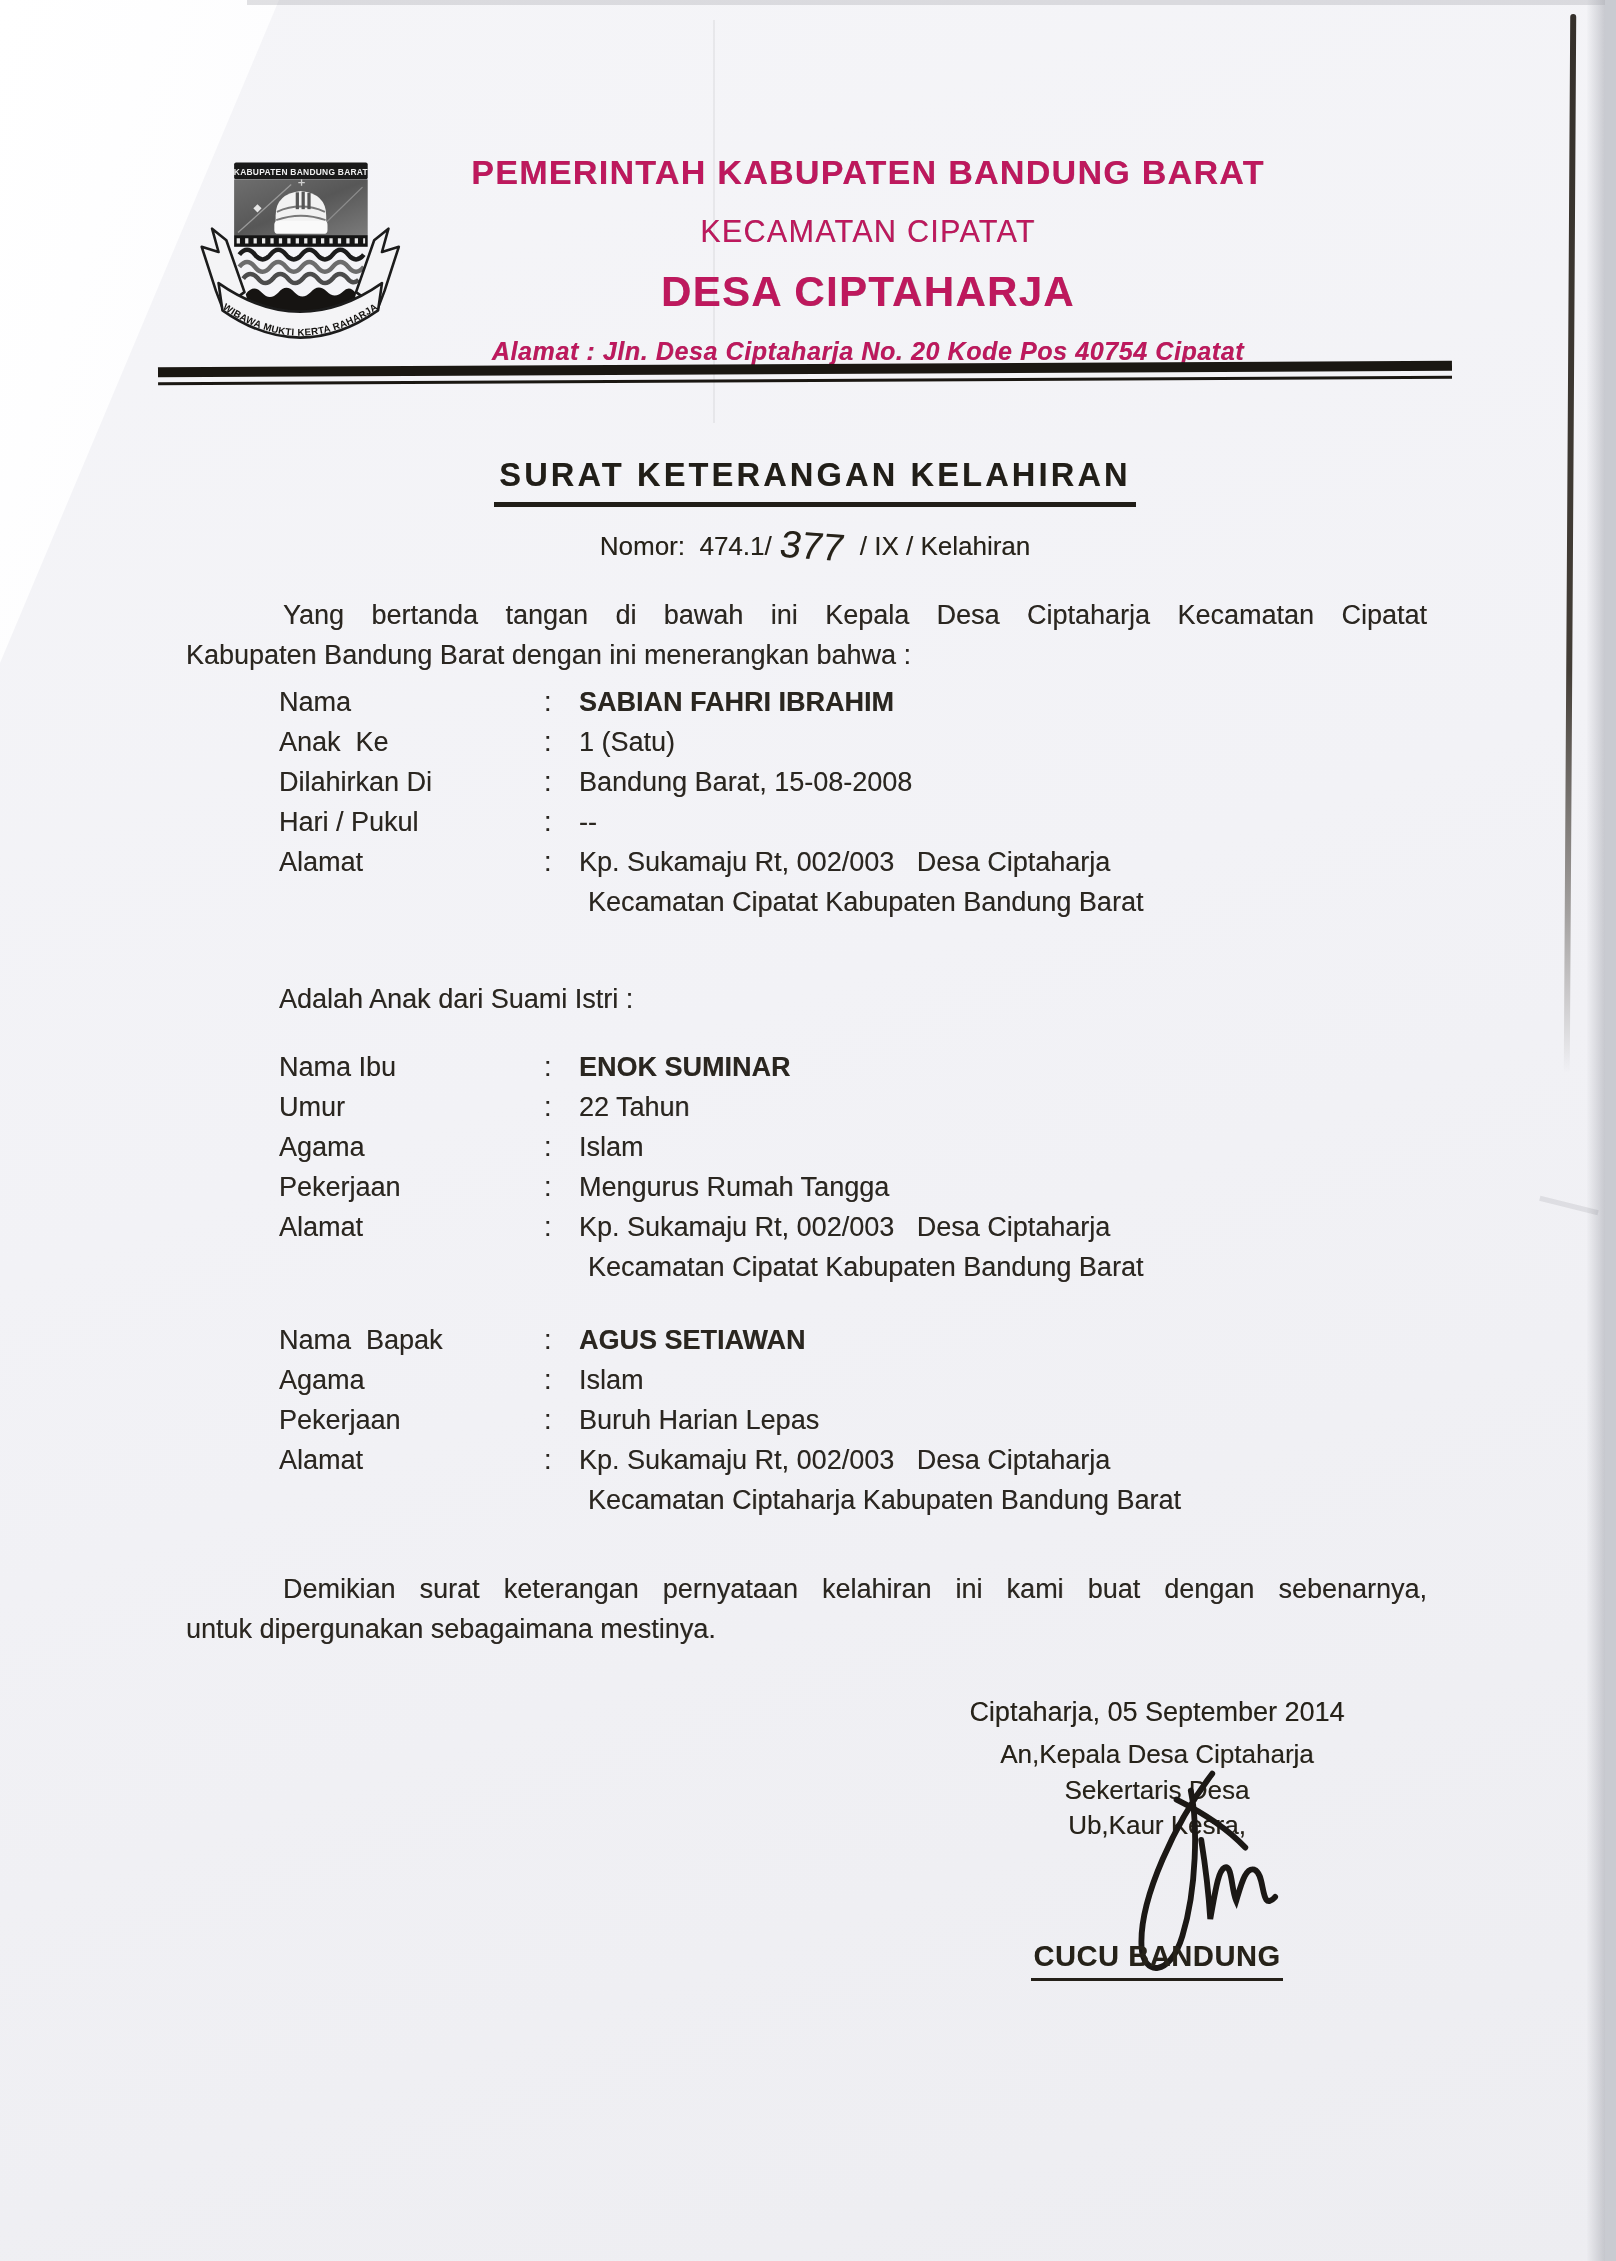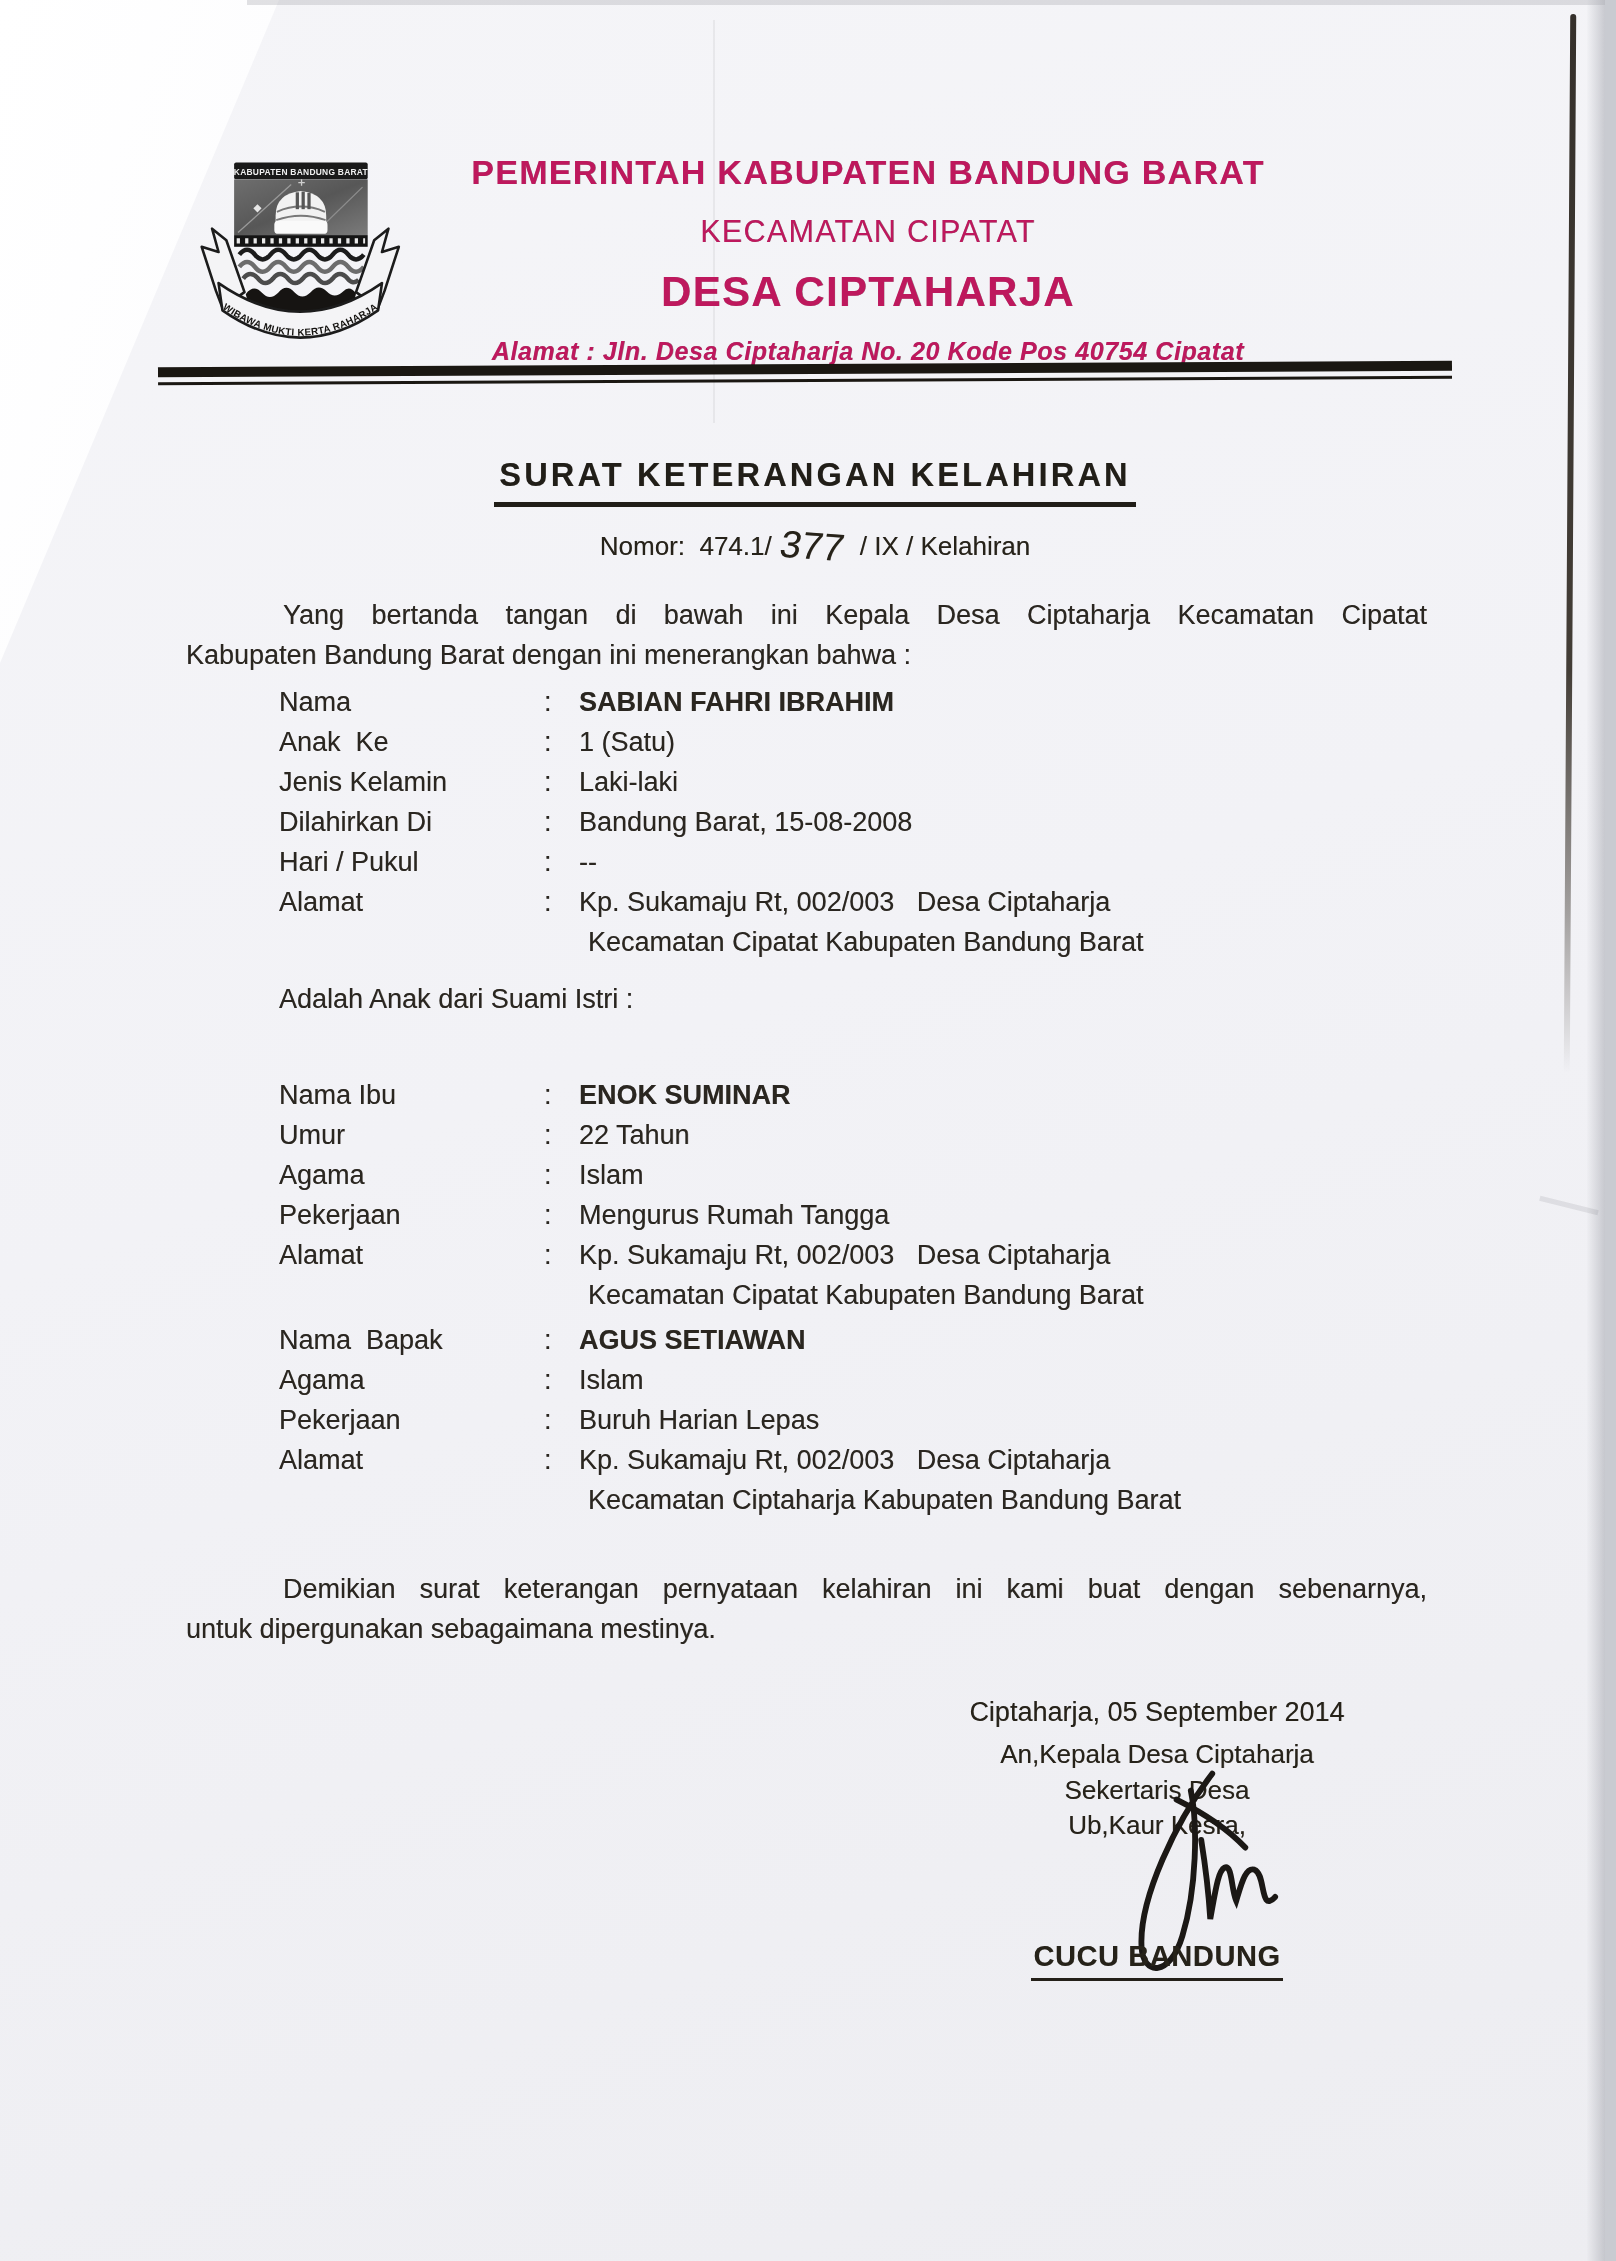--- a/index.html
+++ b/index.html
@@ -39,21 +39,21 @@
 
   .para{left:186px;width:1241px;font-size:27px;}
   .para .l1{height:40px;line-height:40px;padding-left:97px;text-align:justify;text-align-last:justify;white-space:nowrap;}
   .para .l2{height:40px;line-height:40px;}
   #opening{top:595px;}
   #closing{top:1569px;}
 
   .rows{position:absolute;left:279px;width:1209px;font-size:27px;}
   #child-rows{top:682px;}
   #parents-heading{left:279px;top:984px;font-size:27px;}
-  #mother-rows{top:1047px;margin-top:28px;}
+  #mother-rows{top:1047px;}
   #father-rows{top:1320px;}
   .frow{height:40px;line-height:40px;white-space:pre;}
   .flabel{display:inline-block;width:265px;white-space:pre;}
   .fcolon{display:inline-block;width:35px;}
   .fvalue{white-space:pre;}
   .fvalue.b{font-weight:bold;}
   .frow2{height:40px;line-height:40px;padding-left:309px;white-space:pre;}
 
   .signwrap{left:910px;width:494px;text-align:center;color:#262219;}
   #sign-date{top:1697px;font-size:27px;}
@@ -134,21 +134,20 @@
 <div class="txt nomor"><span>Nomor:  474.1/</span><span class="hand">377</span><span>/ IX / Kelahiran</span></div>
 
 <div class="txt para" id="opening">
   <div class="l1">Yang bertanda tangan di bawah ini Kepala Desa Ciptaharja Kecamatan Cipatat</div>
   <div class="l2">Kabupaten Bandung Barat dengan ini menerangkan bahwa :</div>
 </div>
 
 <div class="txt rows" id="child-rows">
     <div class="frow"><span class="flabel">Nama</span><span class="fcolon">:</span><span class="fvalue b">SABIAN FAHRI IBRAHIM</span></div>
     <div class="frow"><span class="flabel">Anak  Ke</span><span class="fcolon">:</span><span class="fvalue">1 (Satu)</span></div>
-    <div class="frow"><span class="flabel">Jenis Kelamin</span><span class="fcolon">:</span><span class="fvalue">Laki-laki</span></div>
     <div class="frow"><span class="flabel">Dilahirkan Di</span><span class="fcolon">:</span><span class="fvalue">Bandung Barat, 15-08-2008</span></div>
     <div class="frow"><span class="flabel">Hari / Pukul</span><span class="fcolon">:</span><span class="fvalue">--</span></div>
     <div class="frow"><span class="flabel">Alamat</span><span class="fcolon">:</span><span class="fvalue">Kp. Sukamaju Rt, 002/003   Desa Ciptaharja</span></div>
     <div class="frow2">Kecamatan Cipatat Kabupaten Bandung Barat</div>
   </div>
 
 <div class="txt" id="parents-heading">Adalah Anak dari Suami Istri :</div>
 
 <div class="txt rows" id="mother-rows">
     <div class="frow"><span class="flabel">Nama Ibu</span><span class="fcolon">:</span><span class="fvalue b">ENOK SUMINAR</span></div>

